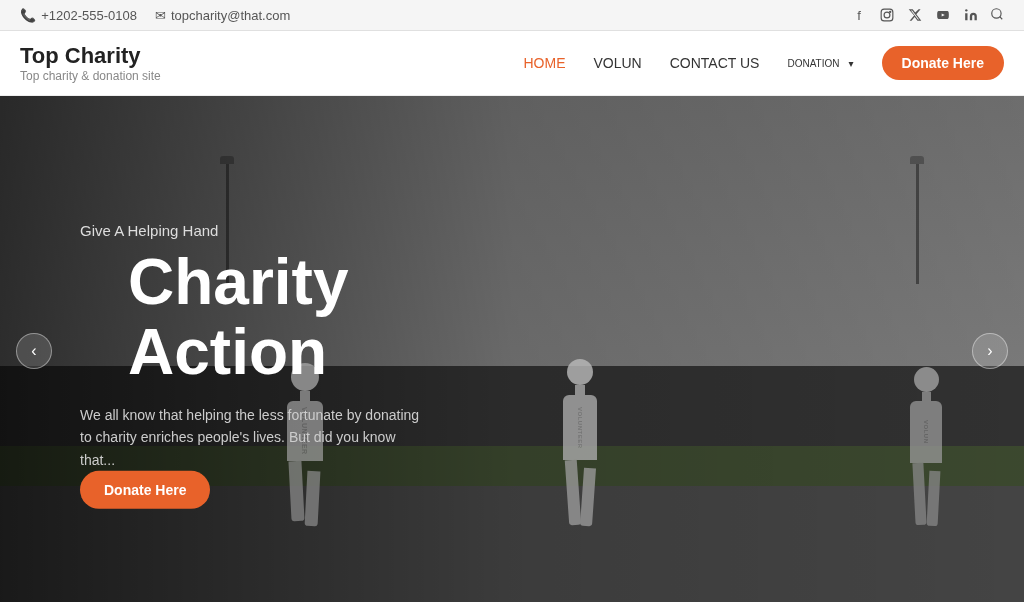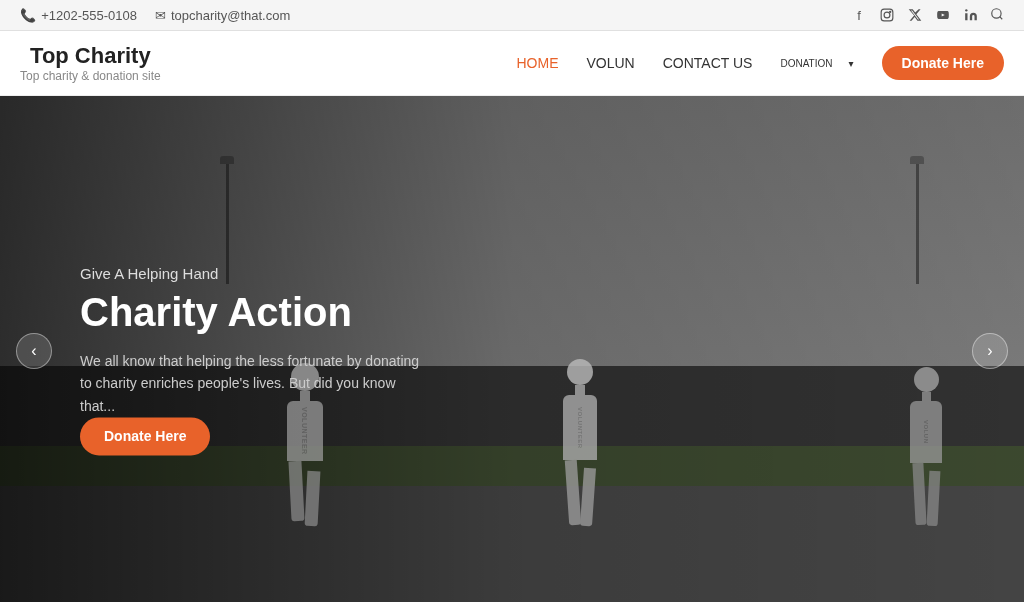--- a/index.html
+++ b/index.html
@@ -29,26 +29,26 @@
     
     .header {
       background: #fff;
       padding: 12px 20px;
       display: flex;
       align-items: center;
       justify-content: space-between;
       border-bottom: 1px solid #eee;
     }
     .logo-area { display: flex; flex-direction: column; }
-    .logo-title { font-size: 22px; font-weight: bold; color: #222; text-align: center; }
+    .logo-title { font-size: 22px; font-weight: bold; color: #222; }
     .logo-subtitle { font-size: 12px; color: #888; }
     .nav { display: flex; align-items: center; gap: 28px; }
     .nav-item { font-size: 14px; color: #333; cursor: pointer; font-weight: 500; text-decoration: none; }
     .nav-item.active { color: #e8622a; }
-    .nav-item-dropdown { display: flex; align-items: center; gap: 16px; }
+    .nav-item-dropdown { display: flex; align-items: center; gap: 9px; }
     .nav-item-dropdown span { font-size: 10px; }
     .donate-btn {
       background: #e8622a;
       color: #fff;
       border: none;
       border-radius: 20px;
       padding: 9px 20px;
       font-size: 14px;
       font-weight: 600;
       cursor: pointer;
@@ -114,25 +114,26 @@
       color: #fff;
       max-width: 420px;
     }
     .hero-eyebrow {
       font-size: 15px;
       color: #ddd;
       margin-bottom: 8px;
       font-weight: 400;
     }
     .hero-title {
-      font-size: 40px;
+      font-size: 64px;
       font-weight: 900;
       line-height: 1.1;
       margin-bottom: 16px;
       color: #fff;
+      margin-left: 48px;
     }
     .hero-description {
       font-size: 14px;
       color: #ccc;
       line-height: 1.6;
       max-width: 340px;
     }
     .hero-donate-btn {
       background: #e8622a;
       color: #fff;

